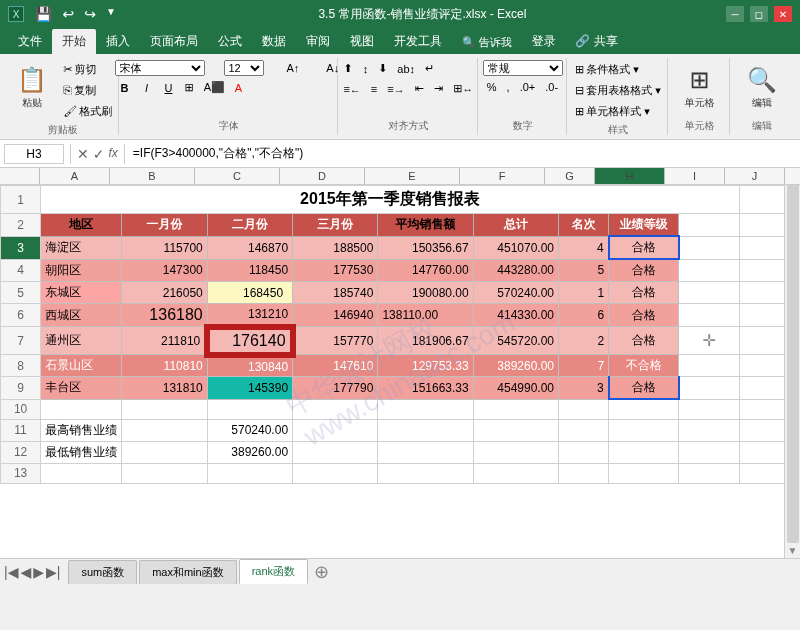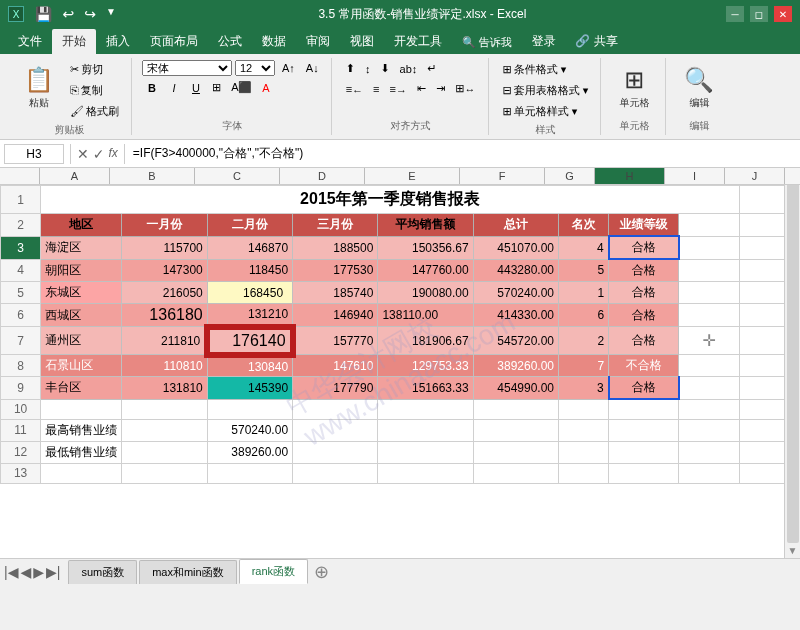--- a/index.html
+++ b/index.html
@@ -266,21 +266,21 @@
             <span>格式刷</span>
           </div>
       </div>
     </div>
     <div class="ribbon-group-label">剪贴板</div>
   </div>
 
   <div class="ribbon-group">
     <div class="ribbon-group-content">
       <div style="display:flex;flex-direction:column;gap:3px;">
-        <div style="display:flex;gap:3px;align-items:center;">
+        <div style="display:flex;gap:19px;align-items:center;">
           <select style="width:90px;font-size:11px;"><option>宋体</option></select>
           <select style="width:40px;font-size:11px;"><option>12</option></select>
           <div class="ribbon-btn-small">A↑</div>
           <div class="ribbon-btn-small">A↓</div>
         </div>
         <div style="display:flex;gap:2px;align-items:center;">
           <div class="ribbon-btn-small" style="font-weight:bold;width:20px;justify-content:center;">B</div>
           <div class="ribbon-btn-small" style="font-style:italic;width:20px;justify-content:center;">I</div>
           <div class="ribbon-btn-small" style="text-decoration:underline;width:20px;justify-content:center;">U</div>
           <div class="ribbon-btn-small">⊞</div>
@@ -308,20 +308,34 @@
           <div class="ribbon-btn-small">≡→</div>
           <div class="ribbon-btn-small">⇤</div>
           <div class="ribbon-btn-small">⇥</div>
           <div class="ribbon-btn-small">⊞↔</div>
         </div>
       </div>
     </div>
     <div class="ribbon-group-label">对齐方式</div>
   </div>
 
+  <div class="ribbon-group">
+    <div class="ribbon-group-content">
+      <div style="display:flex;flex-direction:column;gap:3px;">
+        <select style="width:80px;font-size:11px;"><option>常规</option></select>
+        <div style="display:flex;gap:2px;font-size:11px;">
+          <div class="ribbon-btn-small">%</div>
+          <div class="ribbon-btn-small">,</div>
+          <div class="ribbon-btn-small">.0+</div>
+          <div class="ribbon-btn-small">.0-</div>
+        </div>
+      </div>
+    </div>
+    <div class="ribbon-group-label">数字</div>
+  </div>
 
   <div class="ribbon-group">
     <div class="ribbon-group-content">
       <div class="ribbon-col">
         <div class="ribbon-btn-small">
           <span>⊞</span>
             <span>条件格式 ▾</span>
         </div>
         <div class="ribbon-btn-small">
           <span>⊟</span>

